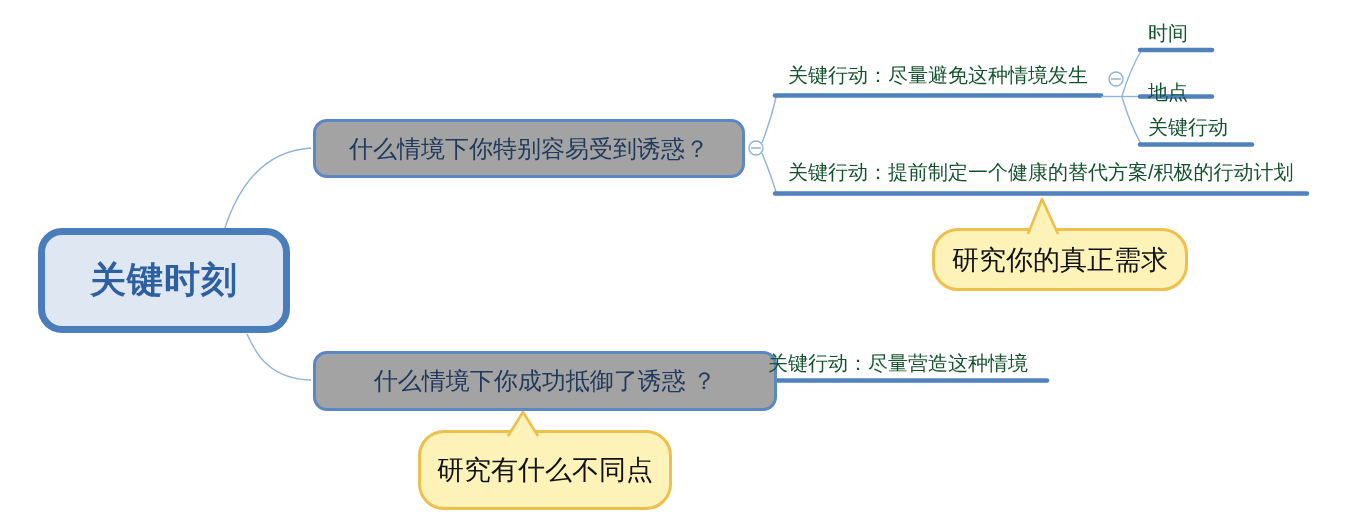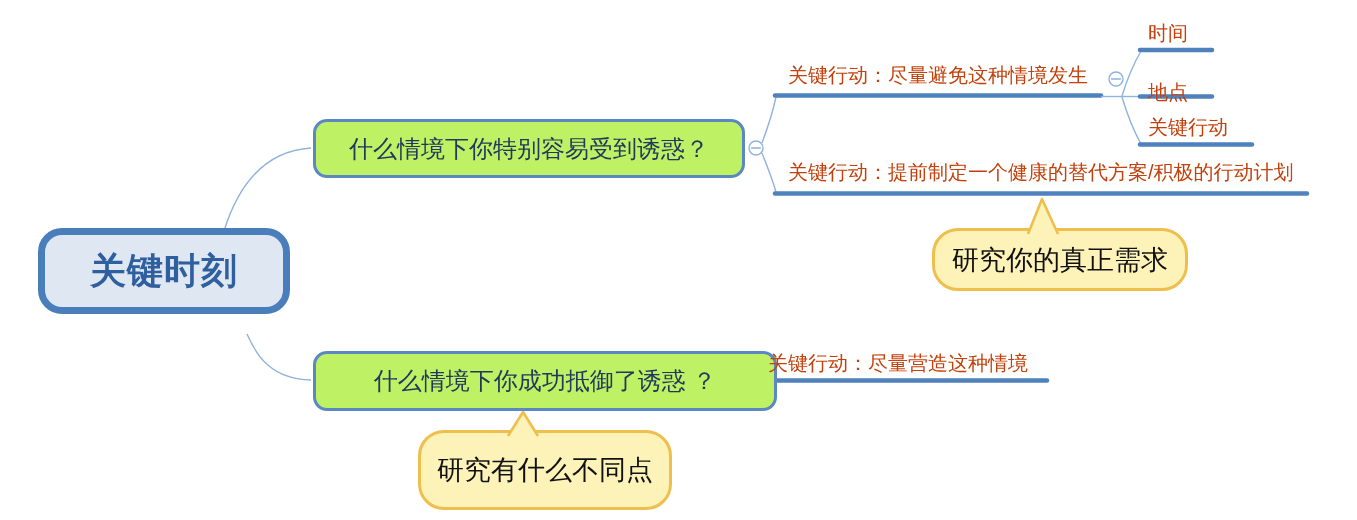--- a/index.html
+++ b/index.html
@@ -8,34 +8,34 @@
     font-family:"Liberation Sans","DejaVu Sans",sans-serif;
   }
   svg.layer{position:absolute;left:0;top:0;width:1357px;height:520px;pointer-events:none;}
   .thick{stroke:#4f81bd;stroke-width:4.5;fill:none;stroke-linecap:round;}
   .thin{stroke:#8fb3dc;stroke-width:1.4;fill:none;}
   .circ{fill:#ffffff;stroke:#8fb3dc;stroke-width:1.4;}
   .circline{stroke:#8fb3dc;stroke-width:1.4;stroke-linecap:round;}
   .callout-pointer{fill:#fdf3b8;stroke:#eebf4d;stroke-width:2.6;stroke-linejoin:round;}
 
   .root-box{
-    position:absolute;left:38px;top:228px;width:252px;height:86px;
+    position:absolute;left:38px;top:228px;width:252px;height:105px;
     box-sizing:border-box;border:7px solid #4a7ebb;border-radius:24px;background:#dfe7f3;
     display:flex;align-items:center;justify-content:center;
     font-size:36px;font-weight:bold;color:#2e5f9e;letter-spacing:1px;
   }
   .branch-box{
     position:absolute;box-sizing:border-box;border:3px solid #5b87c3;border-radius:14px;
-    background:#bef264;display:flex;align-items:center;justify-content:center;
+    background:#a3a3a3;display:flex;align-items:center;justify-content:center;
     font-size:24px;color:#20395c;white-space:nowrap;
   }
   .b1{left:313px;top:119px;width:432px;height:59px;}
   .b2{left:313px;top:351px;width:464px;height:60px;}
   .line-topic{
-    position:absolute;white-space:nowrap;color:#c2410c;line-height:1.15;
+    position:absolute;white-space:nowrap;color:#14532d;line-height:1.15;
   }
   .t-sub{font-size:20px;}
   .t-leaf{font-size:20px;}
   .t-sub1a{left:788px;top:64px;}
   .t-sub1b{left:788px;top:161px;}
   .t-sub2a{left:768px;top:352px;}
   .t-leaf1{left:1148px;top:22px;}
   .t-leaf2{left:1148px;top:81px;}
   .t-leaf3{left:1148px;top:116px;}
   .callout{

